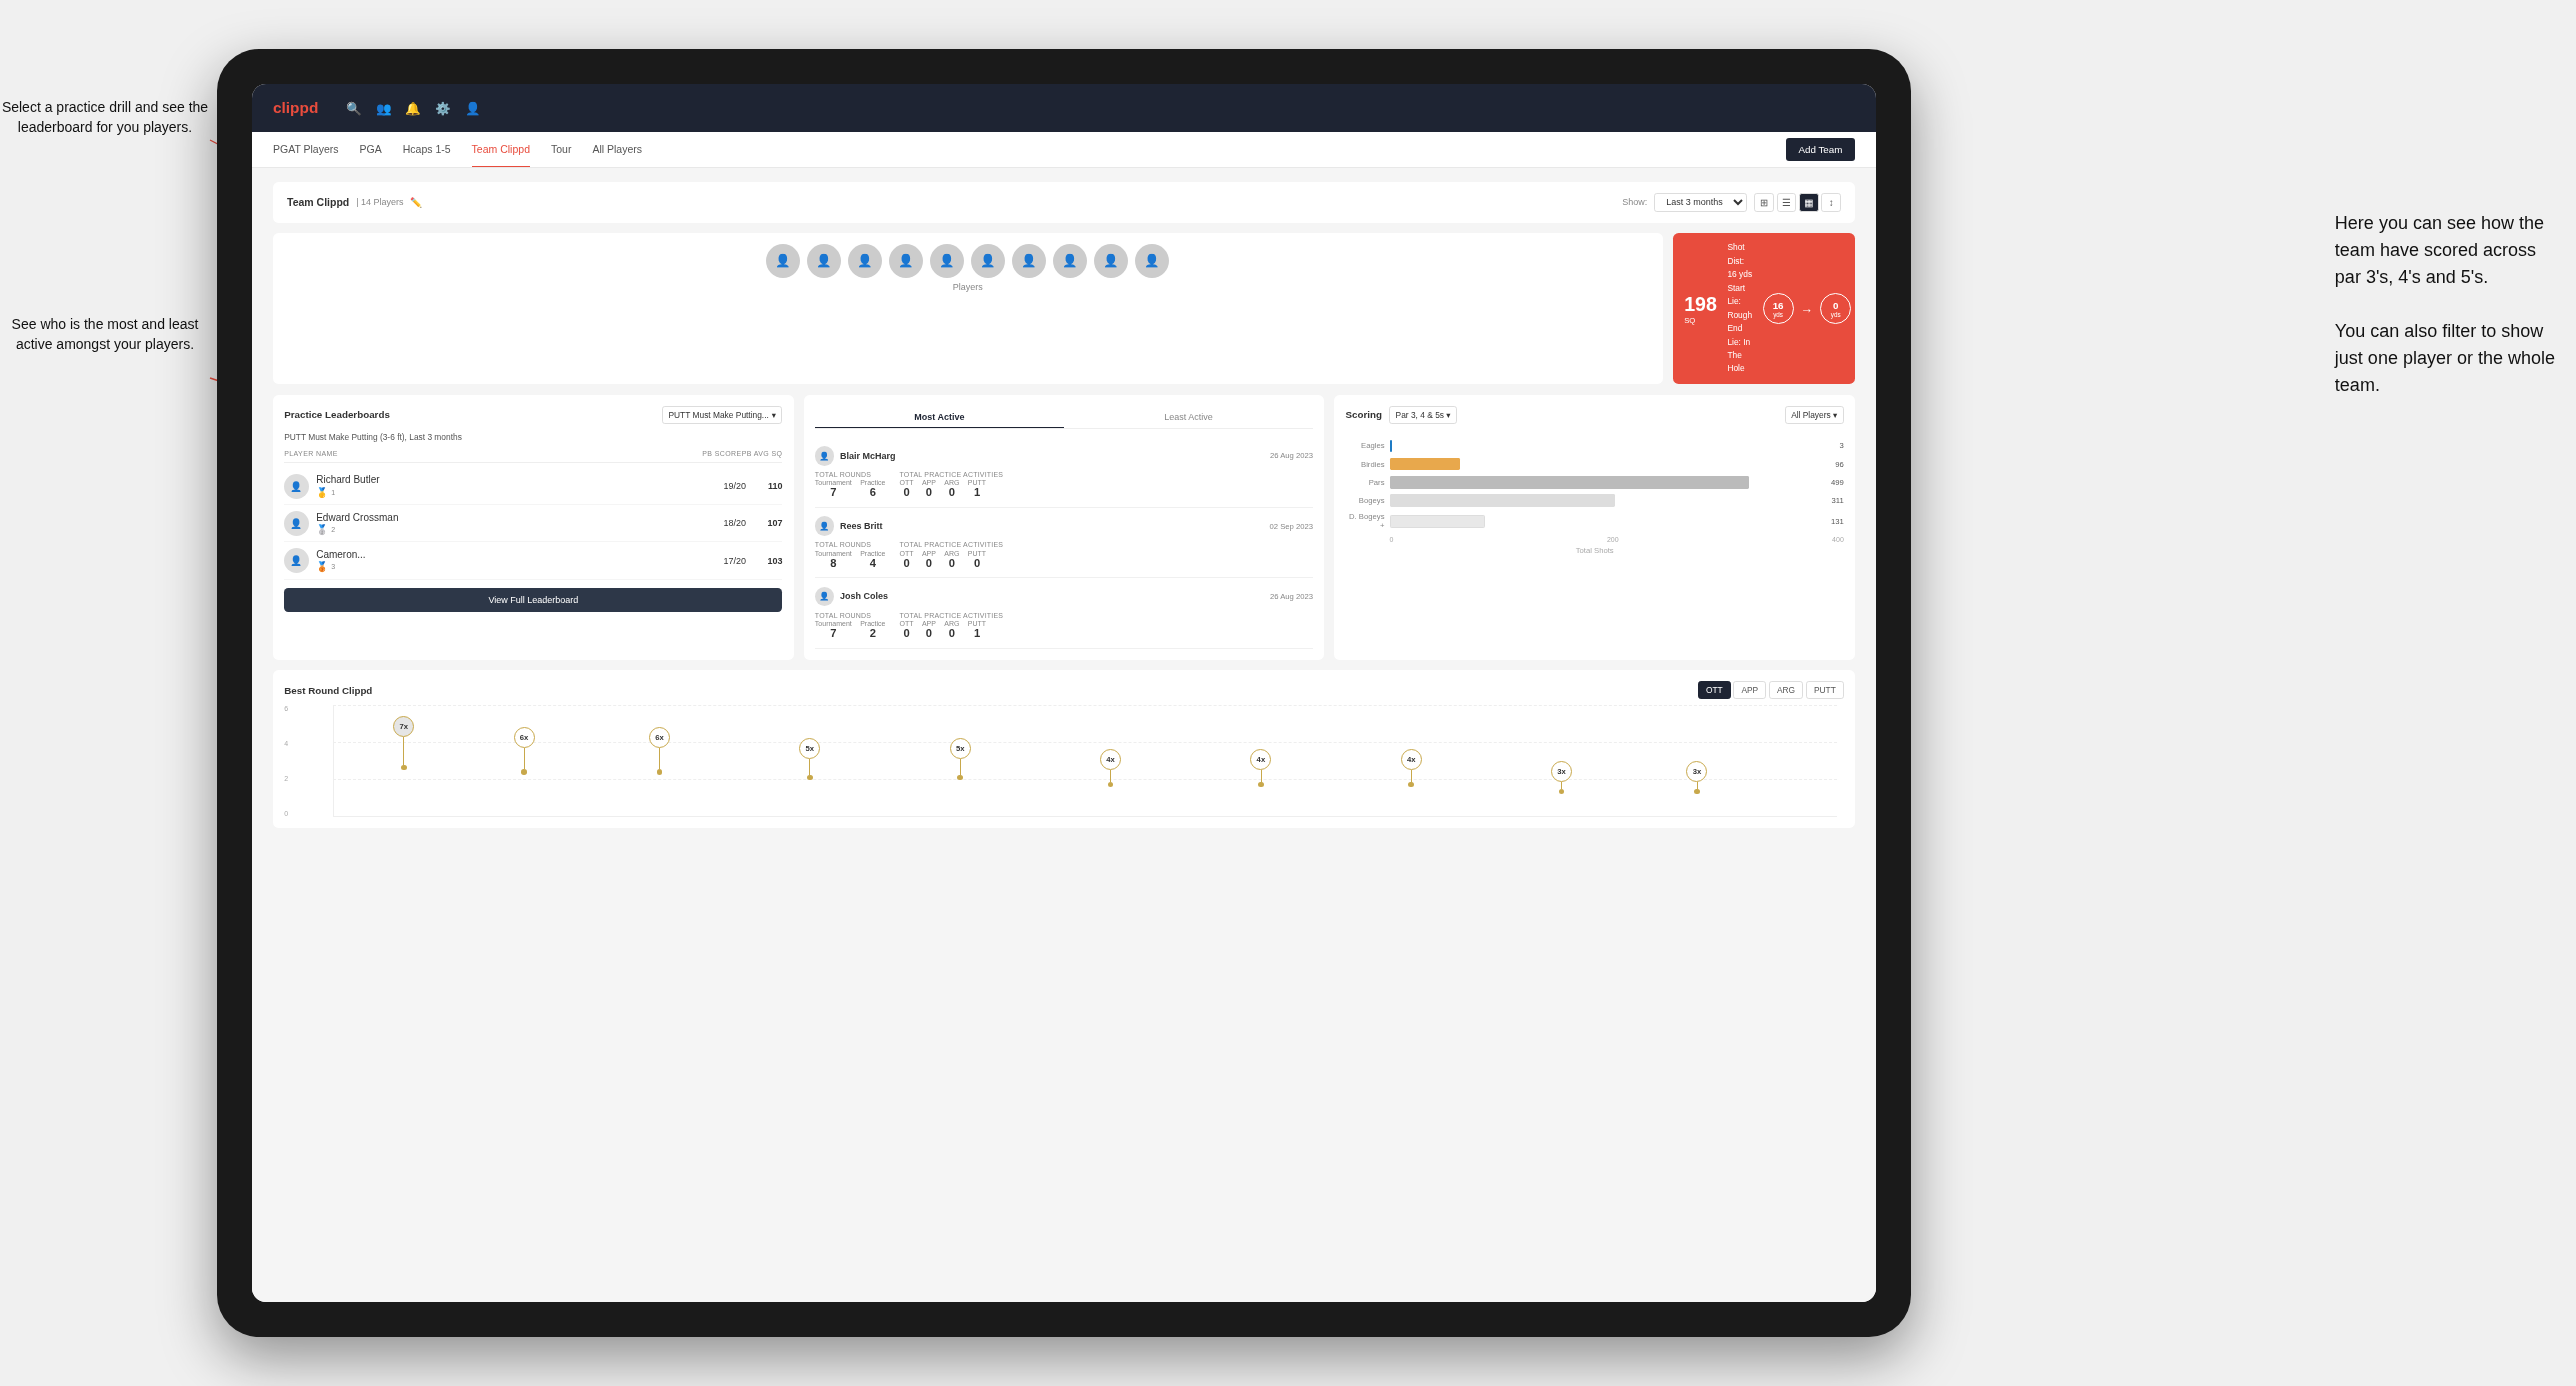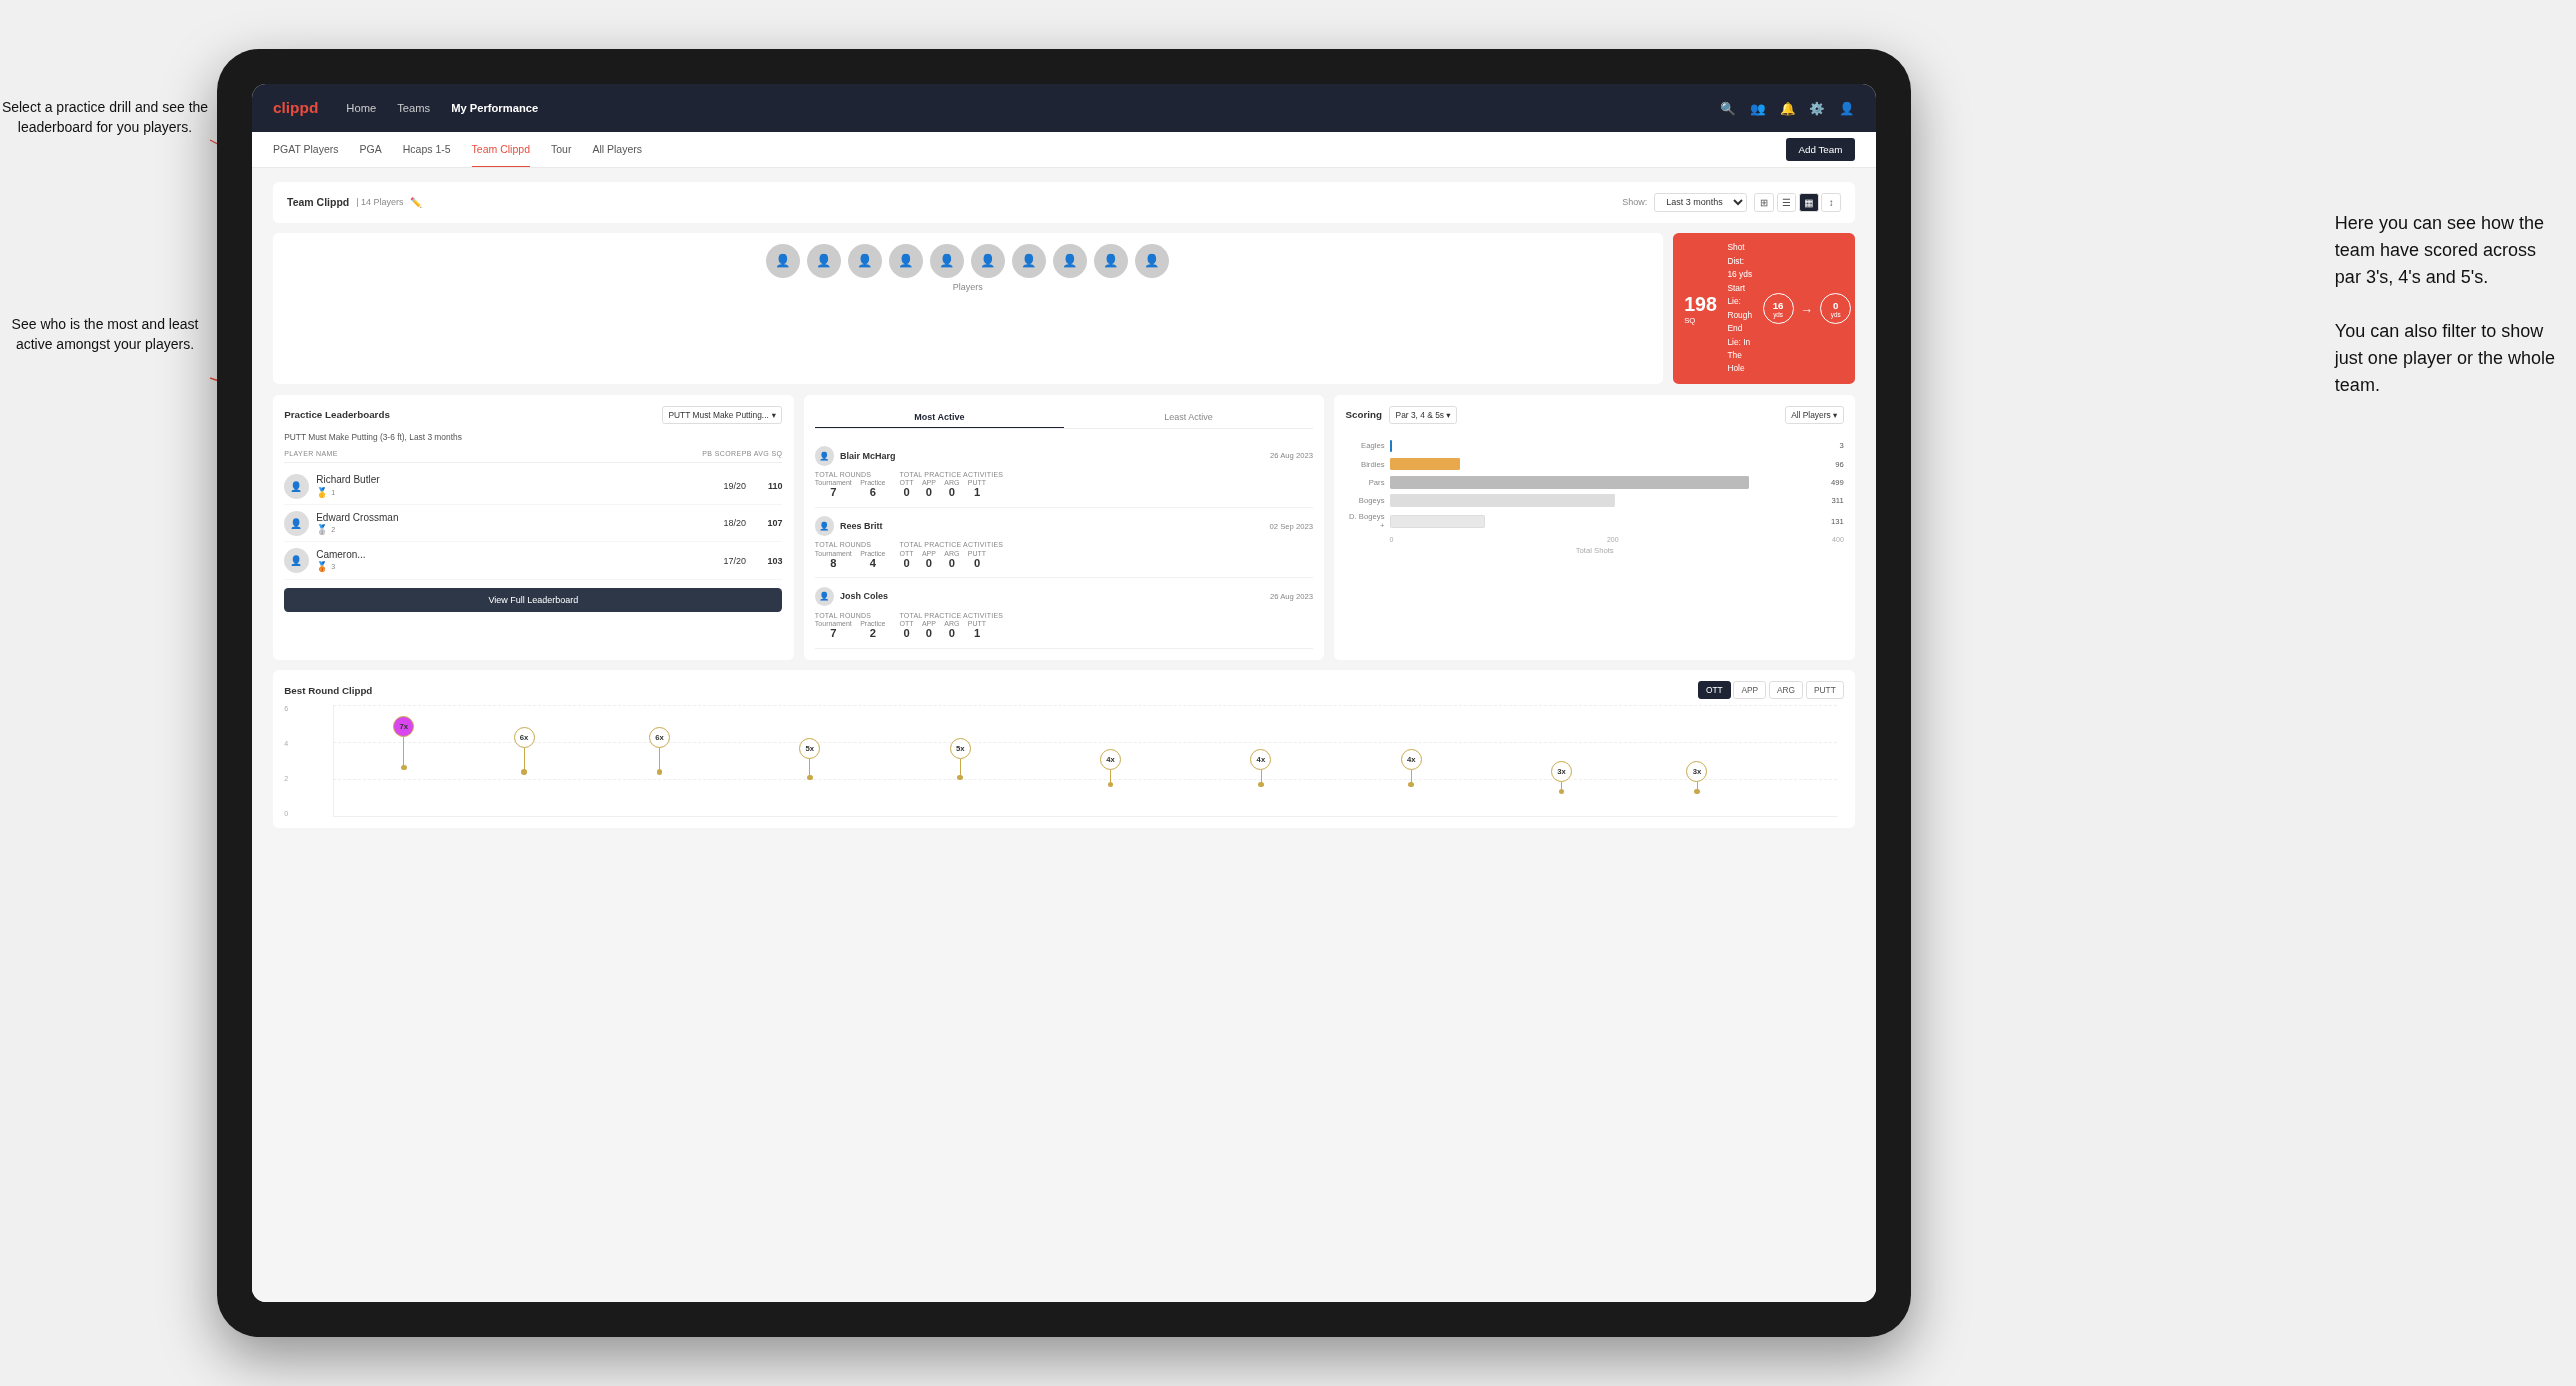--- a/index.html
+++ b/index.html
@@ -708,25 +708,20 @@
       <polygon points="0 0, 10 3.5, 0 7" fill="#e84c3d"></polygon>
     </marker>
   </defs>
 </svg>
 
 <div class="tablet">
   <div class="tablet-screen">
 
     <div class="navbar">
       <div class="nav-logo">clippd</div>
-      <div class="nav-links">
-        <span class="nav-link">Home</span>
-        <span class="nav-link">Teams</span>
-        <span class="nav-link active">My Performance</span>
-      </div>
       <div class="nav-icons">
         <span class="nav-icon">🔍</span>
         <span class="nav-icon">👥</span>
         <span class="nav-icon">🔔</span>
         <span class="nav-icon">⚙️</span>
         <span class="nav-icon">👤</span>
       </div>
     </div>
 
     <div class="subnav">
@@ -1089,21 +1084,21 @@
             <span style="font-size:7px;color:#aaa;">0</span>
           </div>
 
           <div style="position:absolute;top:0;left:0;right:0;border-top:0.7px dashed #eee;"></div>
           <div style="position:absolute;top:33%;left:0;right:0;border-top:0.7px dashed #eee;"></div>
           <div style="position:absolute;top:66%;left:0;right:0;border-top:0.7px dashed #eee;"></div>
           <div style="position:absolute;bottom:0;left:0;right:0;border-top:0.7px solid #eee;"></div>
           <div style="position:absolute;top:0;bottom:0;left:0;border-left:0.7px solid #eee;"></div>
 
           <div style="position:absolute;left:4%;top:10%;display:flex;flex-direction:column;align-items:center;">
-            <div style="width:21px;height:21px;border-radius:50%;border:1.4px solid #c8a84b;background:#d946ef;display:flex;align-items:center;justify-content:center;font-size:7.7px;font-weight:700;color:#333;">7x</div>
+            <div style="width:21px;height:21px;border-radius:50%;border:1.4px solid #c8a84b;background:#e5e5e5;display:flex;align-items:center;justify-content:center;font-size:7.7px;font-weight:700;color:#333;">7x</div>
             <div style="width:0.7px;height:28px;background:#c8a84b;"></div>
             <div style="width:5.6px;height:5.6px;border-radius:50%;background:#c8a84b;"></div>
           </div>
 
           <div style="position:absolute;left:12%;top:20%;display:flex;flex-direction:column;align-items:center;">
             <div style="width:21px;height:21px;border-radius:50%;border:1.4px solid #c8a84b;background:#fff;display:flex;align-items:center;justify-content:center;font-size:7.7px;font-weight:600;color:#333;">6x</div>
             <div style="width:0.7px;height:21px;background:#c8a84b;"></div>
             <div style="width:5.6px;height:5.6px;border-radius:50%;background:#c8a84b;"></div>
           </div>
 

